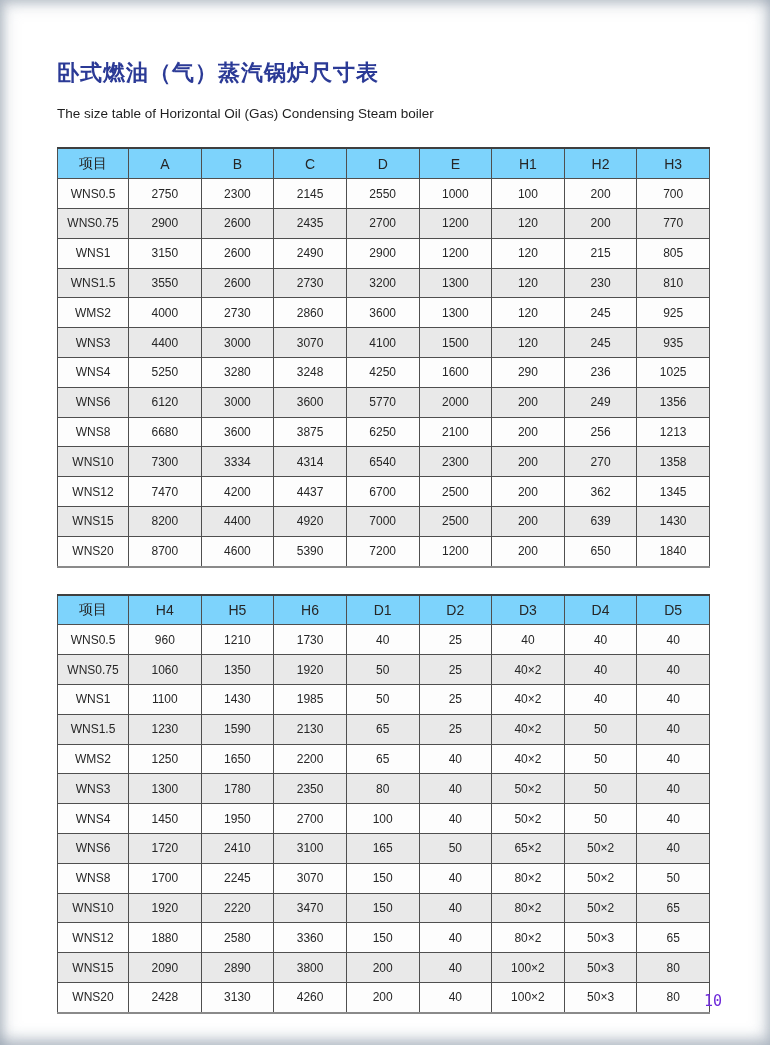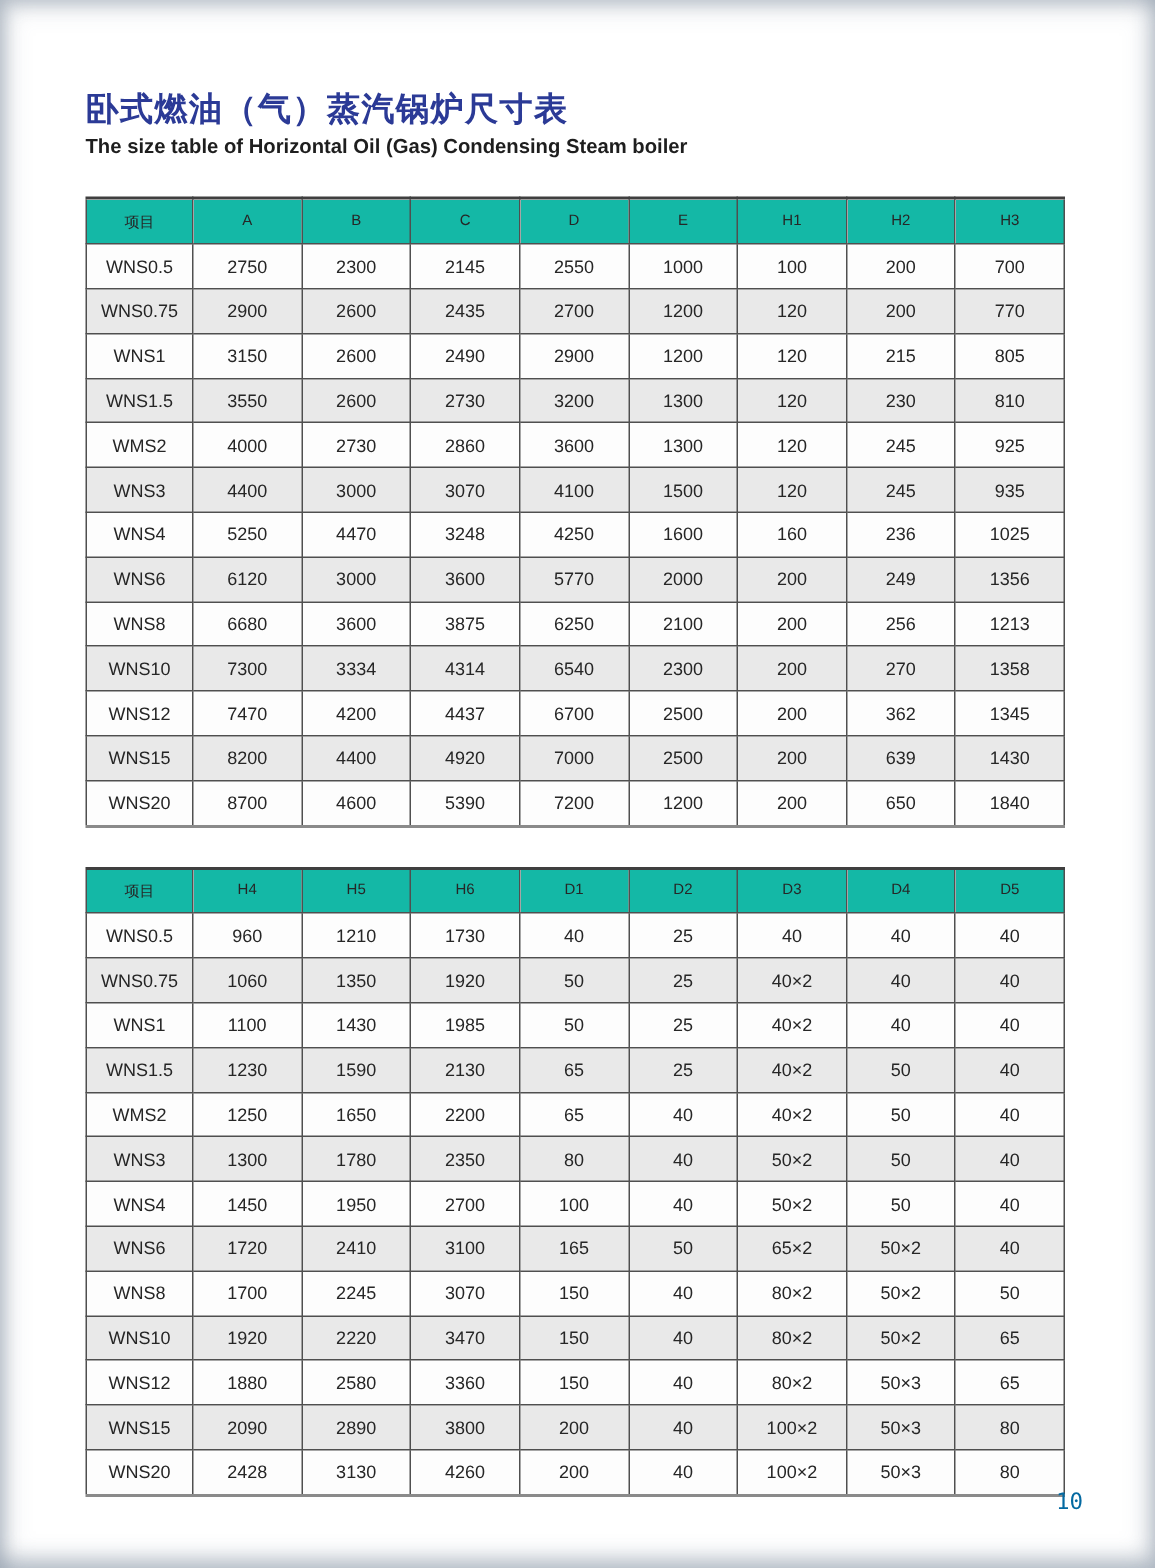--- a/index.html
+++ b/index.html
@@ -23,22 +23,21 @@
   .title-zh {
     color:#2b3a96;
     font-size:22px;
     font-weight:bold;
     letter-spacing:1px;
     line-height:1.2;
   }
   .title-en {
     color:#1e1e1e;
     font-size:13.5px;
-    margin-top:4px;
-    font-weight:bold;
+    margin-top:20px;
   }
 
   .dim-table {
     border-collapse:collapse;
     table-layout:fixed;
     width:653px;
     margin-top:26px;
     border-top:2px solid #3f3f3f;
     border-bottom:2px solid #8a8a8a;
   }
@@ -48,30 +47,30 @@
     height:28.8px;
     padding:0 2px;
     text-align:center;
     vertical-align:middle;
     font-size:12px;
     color:#262626;
     font-weight:normal;
     white-space:nowrap;
     overflow:hidden;
   }
-  .dim-table thead th { background:#14b8a6; font-size:10px; }
+  .dim-table thead th { background:#7dd3fc; font-size:14px; }
   .dim-table tbody tr:nth-child(even) td { background:#e9e9e9; }
   .dim-table tbody tr:nth-child(odd) td { background:#fdfdfd; }
 
   .page-number {
     position:absolute;
     right:48px;
     top:992px;
     font-size:15px;
-    color:#0369a1;
+    color:#6d28d9;
     font-family:"DejaVu Sans Mono","Liberation Mono",monospace;
     z-index:6;
   }
 </style>
 </head>
 <body>
 
 <div class="vignette"></div>
 
 <div class="content">
@@ -166,25 +165,25 @@
           <td>3070</td>
           <td>4100</td>
           <td>1500</td>
           <td>120</td>
           <td>245</td>
           <td>935</td>
         </tr>
         <tr>
           <td>WNS4</td>
           <td>5250</td>
-          <td>4470</td>
+          <td>3280</td>
           <td>3248</td>
           <td>4250</td>
           <td>1600</td>
-          <td>160</td>
+          <td>290</td>
           <td>236</td>
           <td>1025</td>
         </tr>
         <tr>
           <td>WNS6</td>
           <td>6120</td>
           <td>3000</td>
           <td>3600</td>
           <td>5770</td>
           <td>2000</td>

